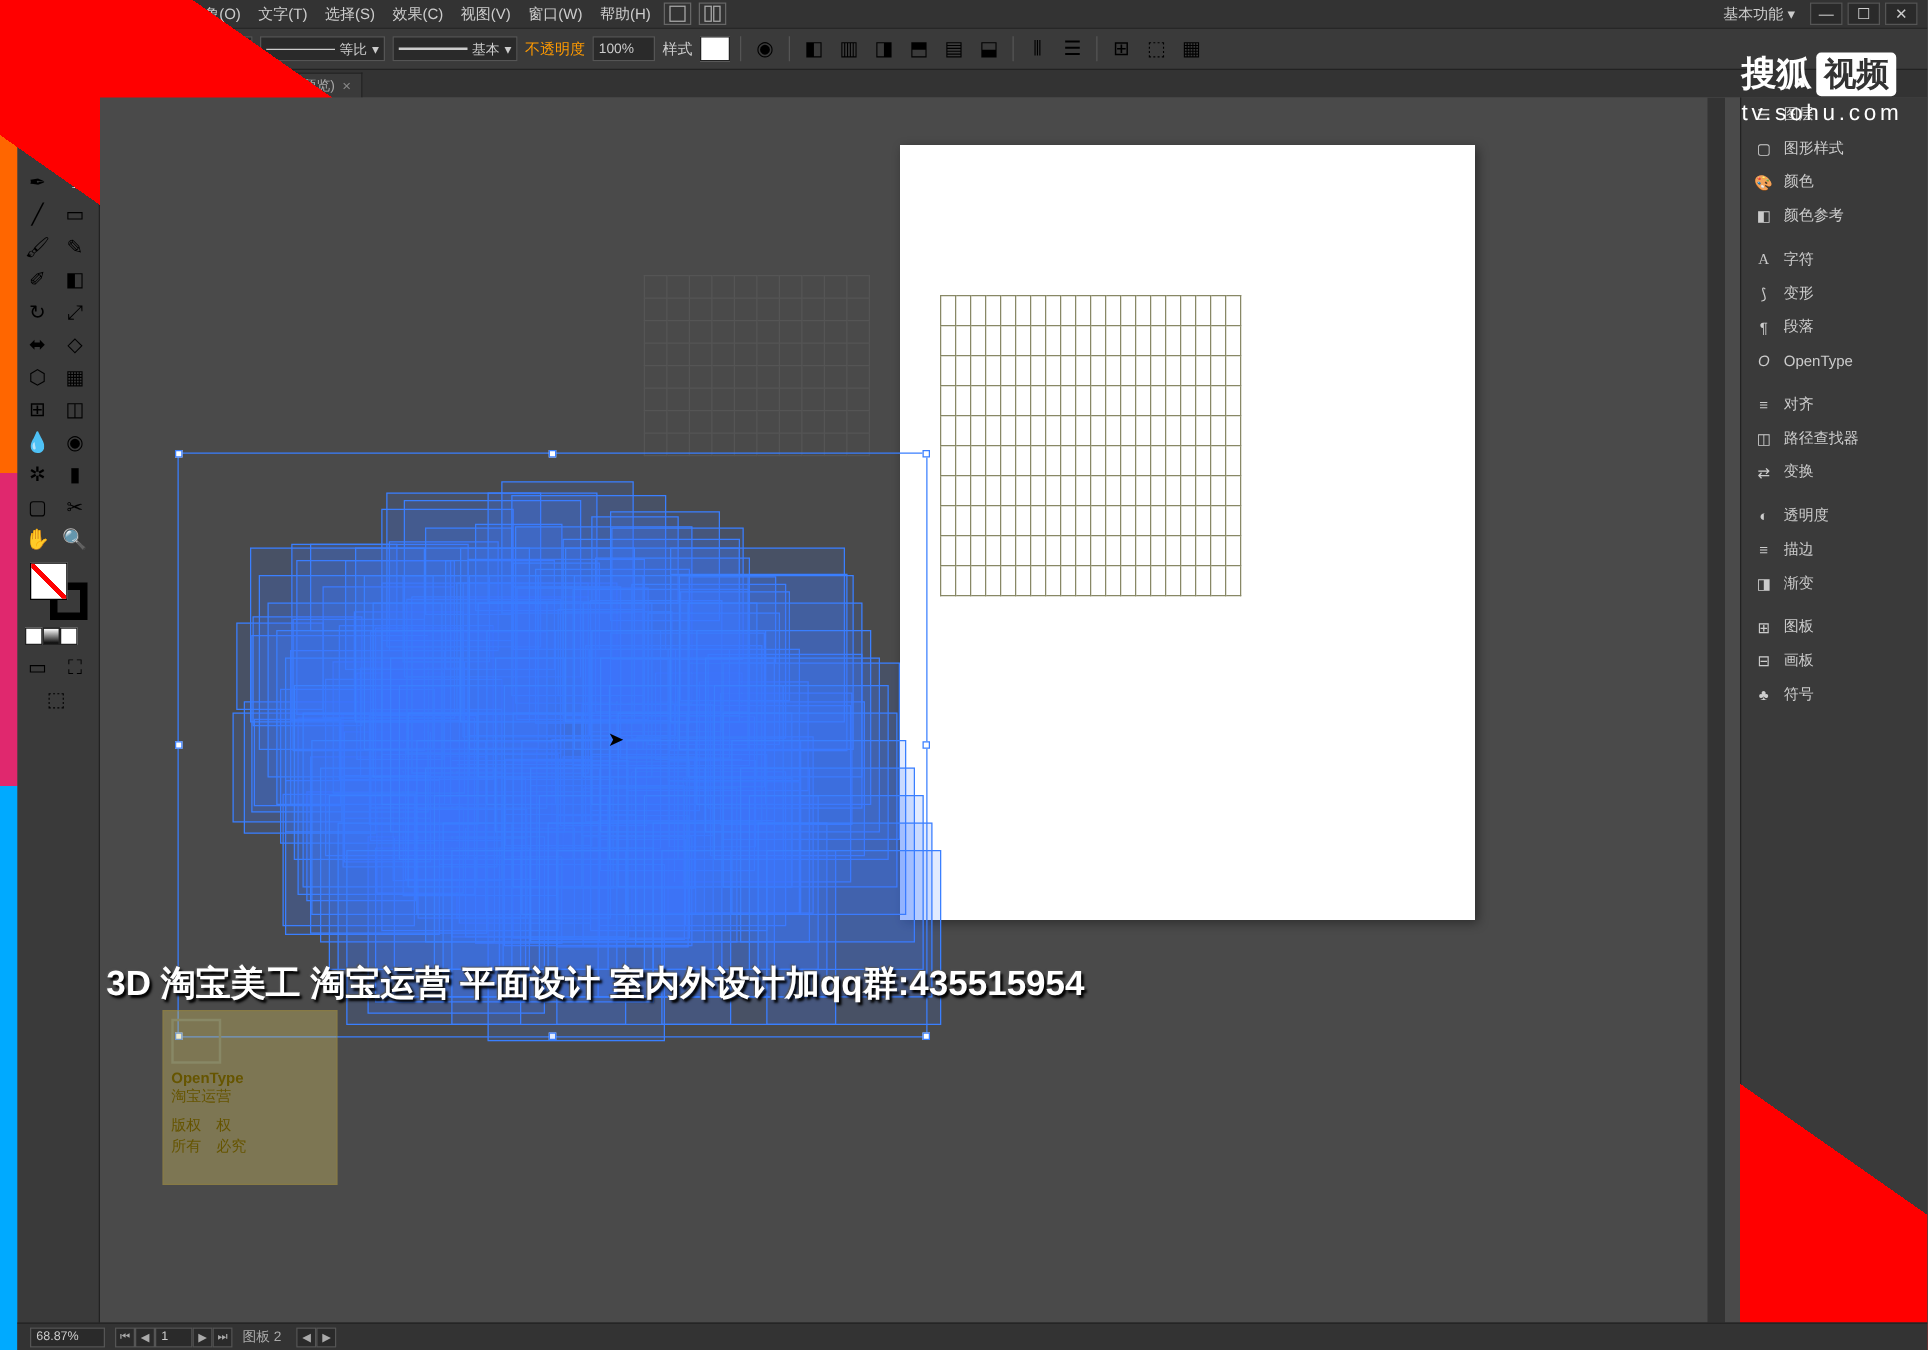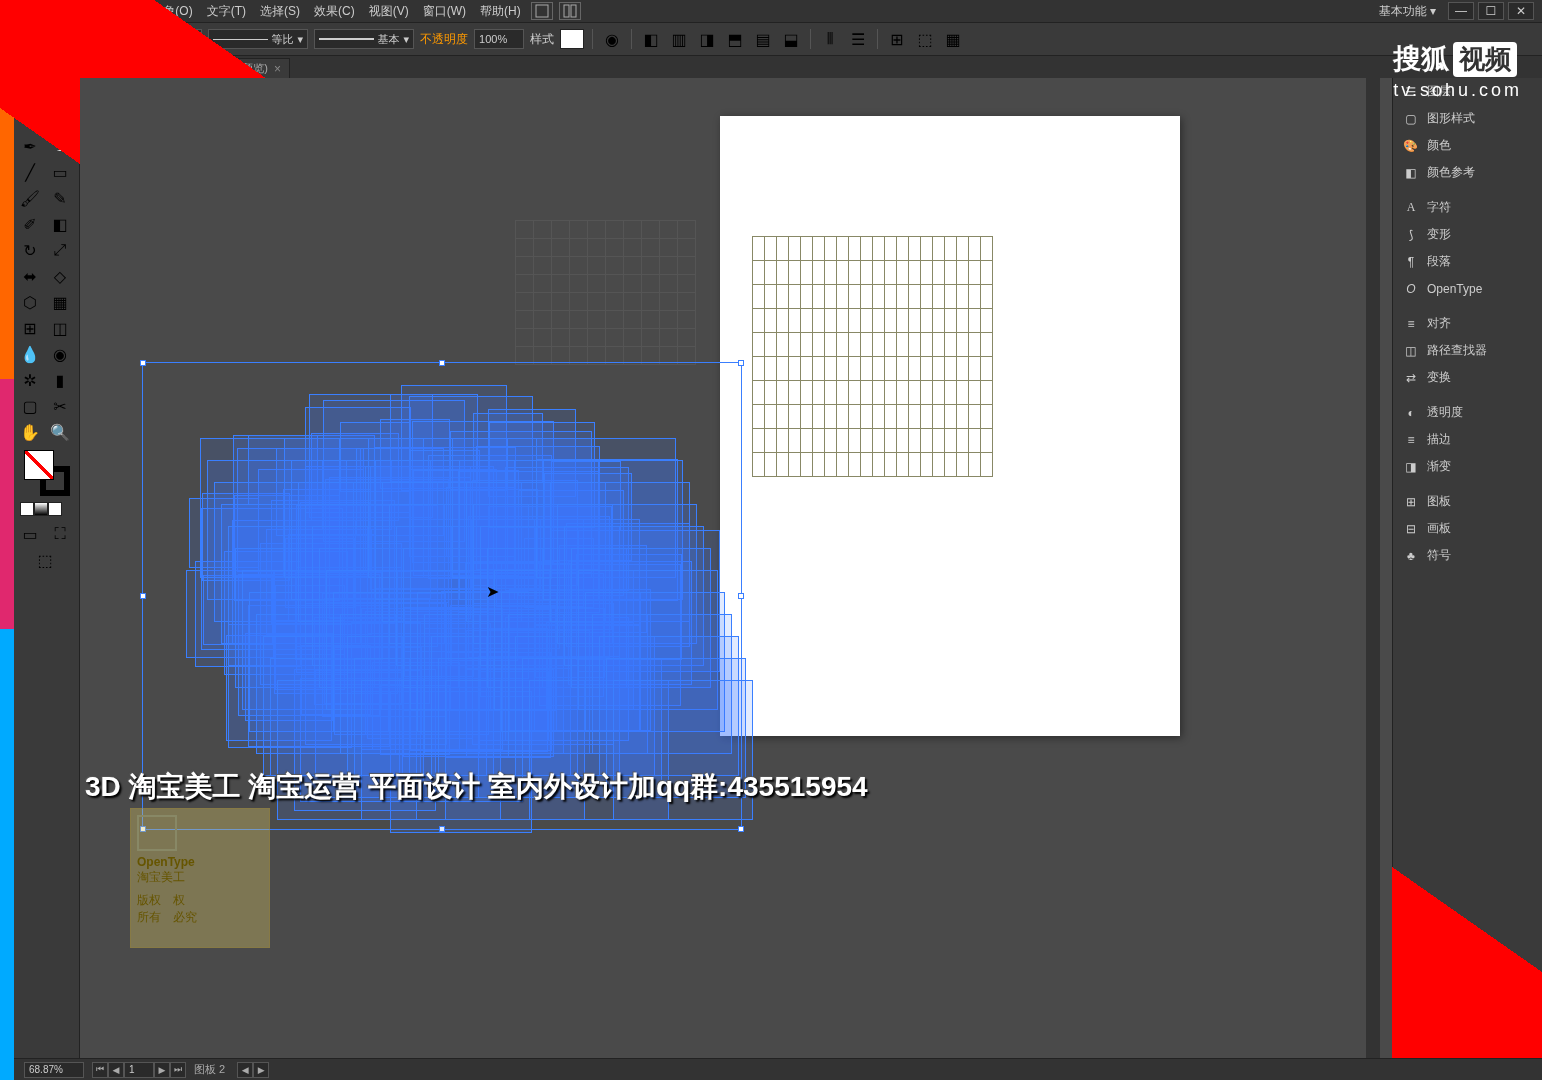--- a/index.html
+++ b/index.html
@@ -773,21 +773,21 @@
         <div class="blue-shape" style="left: 533px; top: 602px; width: 140px; height: 140px;"></div>
       </div>
 
     <div class="cursor-arrow" style="left:406px; top:504px;">➤</div>
 
     <div class="overlay-text">3D 淘宝美工 淘宝运营 平面设计 室内外设计加qq群:435515954</div>
 
     <div class="watermark-box">
       <div style="width:40px;height:36px;border:2px solid #886;margin-bottom:4px"></div>
       <div style="font-weight:bold">OpenType</div>
-      <div>淘宝美工</div>
+      <div>淘宝运营</div>
       <div style="display:flex;gap:12px;margin-top:6px">
           <span>版权</span>
           <span>权</span>
         </div>
       <div style="display:flex;gap:12px">
           <span>所有</span>
           <span>必究</span>
         </div>
     </div>
 

